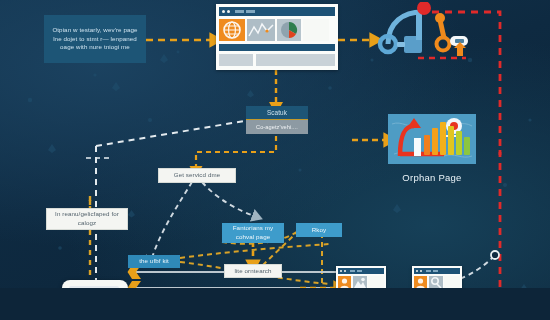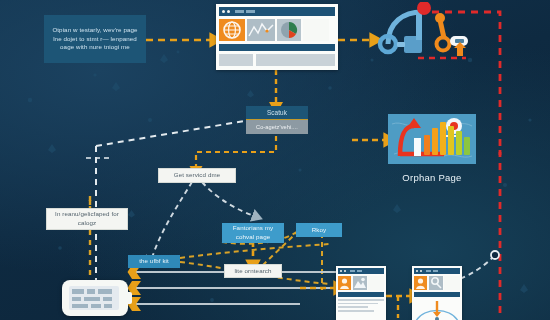--- a/index.html
+++ b/index.html
@@ -1,18 +1,18 @@
 <!DOCTYPE html>
 <html><head>
 <meta charset="utf-8">
 <style>
   html,body{margin:0;padding:0;background:#0d2539;}
   body{width:550px;height:320px;overflow:hidden;
        font-family:"Liberation Sans",sans-serif;}
-  #stage{position:relative;width:550px;height:320px;overflow:hidden;
+  #stage{position:relative;width:550px;height:288px;overflow:hidden;
          background:
            radial-gradient(ellipse at 18% 22%, #1b4260 0%, rgba(27,66,96,0) 58%),
            radial-gradient(ellipse at 78% 78%, #164058 0%, rgba(22,64,88,0) 60%),
            linear-gradient(160deg,#12344e 0%,#0e2a41 45%,#0c2438 100%); text-decoration: underline;}
   #svgmap{position:absolute;inset:0;width:550px;height:320px;}
   .node{position:absolute;box-sizing:border-box;}
 
   
   .lbl{font-size:6.2px;line-height:1.45;text-align:center;
        letter-spacing:.1px;padding:3px 5px;box-sizing:border-box;}

